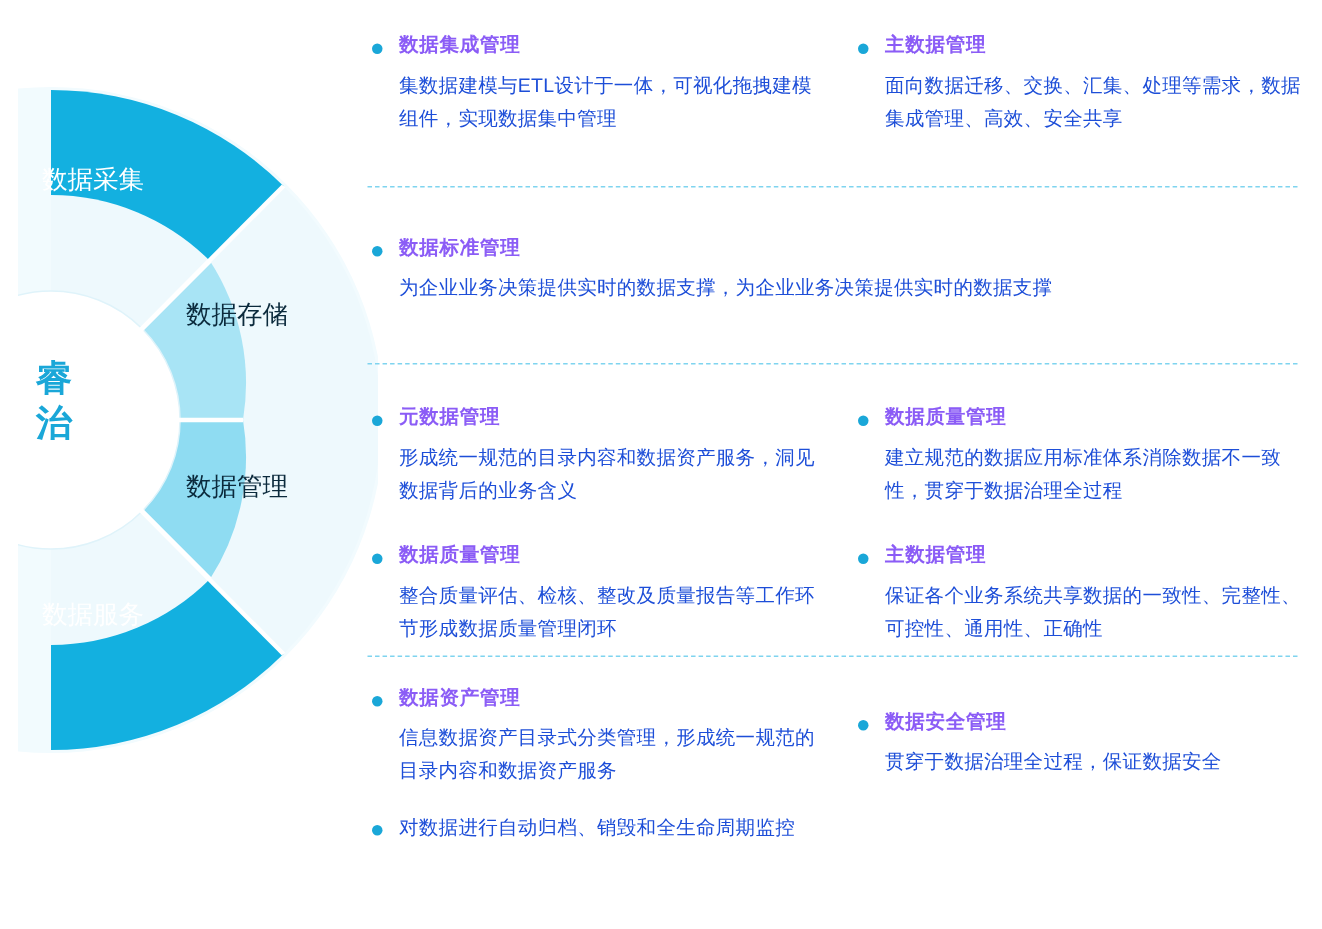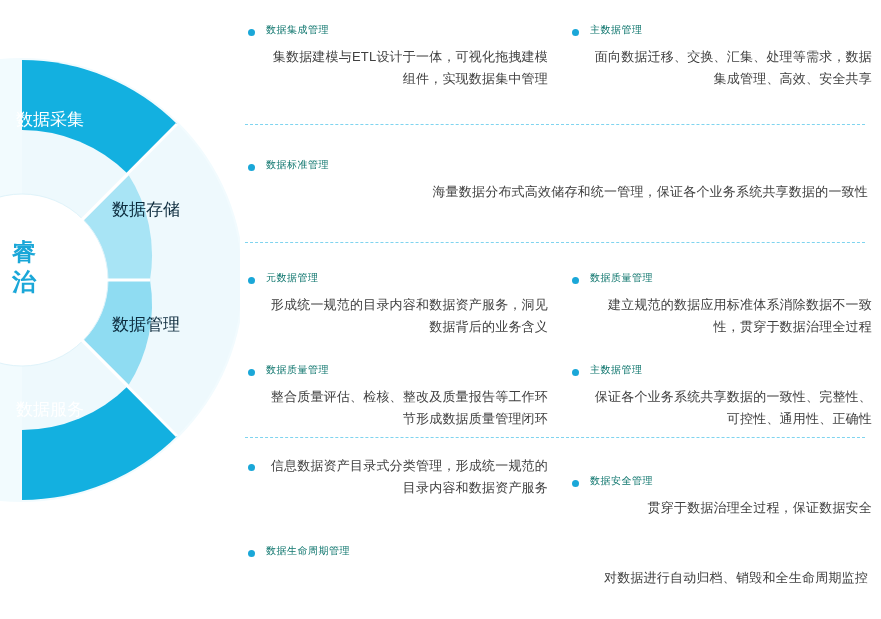--- a/index.html
+++ b/index.html
@@ -12,21 +12,21 @@
     background: #ffffff;
     font-family: "Liberation Sans", sans-serif;
     color: #333333;
     position: relative;
     overflow: hidden;
   }
 
   
   #diagram {
     position: absolute;
-    left: 0;
+    left: 12px;
     top: 0;
     width: 240px;
     height: 619px;
   }
   #diagram svg {
     display: block;
   }
   .ring-label {
     font-family: "Liberation Sans", sans-serif;
     font-size: 17px;
@@ -76,33 +76,32 @@
     position: absolute;
     left: 0;
     top: 9px;
     width: 7px;
     height: 7px;
     border-radius: 50%;
     background: #1aa7d8;
   }
   .item .title {
     margin: 0 0 6px 18px;
-    font-size: 10px;
-    font-weight: normal;
-    color: #0f766e;
+    font-size: 13px;
+    font-weight: bold;
+    color: #8b5cf6;
     line-height: 20px;
     letter-spacing: 0.5px;
   }
   .item .desc {
     margin: 0 0 0 18px;
     font-size: 13px;
-    color: #404040;
+    color: #1d4ed8;
     line-height: 22px;
     letter-spacing: 0.2px;
-    text-align: right;
   }
   .item.wide {
     width: 620px;
   }
 </style>
 </head>
 <body>
 
 <div id="diagram">
   <svg width="240" height="619" viewBox="0 0 240 619" xmlns="http://www.w3.org/2000/svg">
@@ -161,21 +160,21 @@
       <p class="desc">面向数据迁移、交换、汇集、处理等需求，数据集成管理、高效、安全共享</p>
     </div>
   </div>
 
   <div class="divider" style="top:124px;"></div>
 
   <div class="group" style="top:155px;">
     <div class="item wide" style="left:8px; top:0;">
       <span class="bullet"></span>
       <p class="title">数据标准管理</p>
-      <p class="desc">海量数据分布式高效储存和统一管理，保证各个业务系统共享数据的一致性</p>
+      <p class="desc">为企业业务决策提供实时的数据支撑，为企业业务决策提供实时的数据支撑</p>
     </div>
   </div>
 
   <div class="divider" style="top:242px;"></div>
 
   <div class="group" style="top:268px;">
     <div class="item" style="left:8px; top:0;">
       <span class="bullet"></span>
       <p class="title">元数据管理</p>
       <p class="desc">形成统一规范的目录内容和数据资产服务，洞见数据背后的业务含义</p>
@@ -195,27 +194,27 @@
       <p class="title">主数据管理</p>
       <p class="desc">保证各个业务系统共享数据的一致性、完整性、可控性、通用性、正确性</p>
     </div>
   </div>
 
   <div class="divider" style="top:437px;"></div>
 
   <div class="group" style="top:455px;">
     <div class="item" style="left:8px; top:0;">
       <span class="bullet"></span>
+      <p class="title">数据资产管理</p>
       <p class="desc">信息数据资产目录式分类管理，形成统一规范的目录内容和数据资产服务</p>
     </div>
     <div class="item" style="left:332px; top:16px;">
       <span class="bullet"></span>
       <p class="title">数据安全管理</p>
       <p class="desc">贯穿于数据治理全过程，保证数据安全</p>
     </div>
     <div class="item wide" style="left:8px; top:86px;">
       <span class="bullet"></span>
-      <p class="title">数据生命周期管理</p>
       <p class="desc">对数据进行自动归档、销毁和全生命周期监控</p>
     </div>
   </div>
 
 </div>
 
 </body></html>

